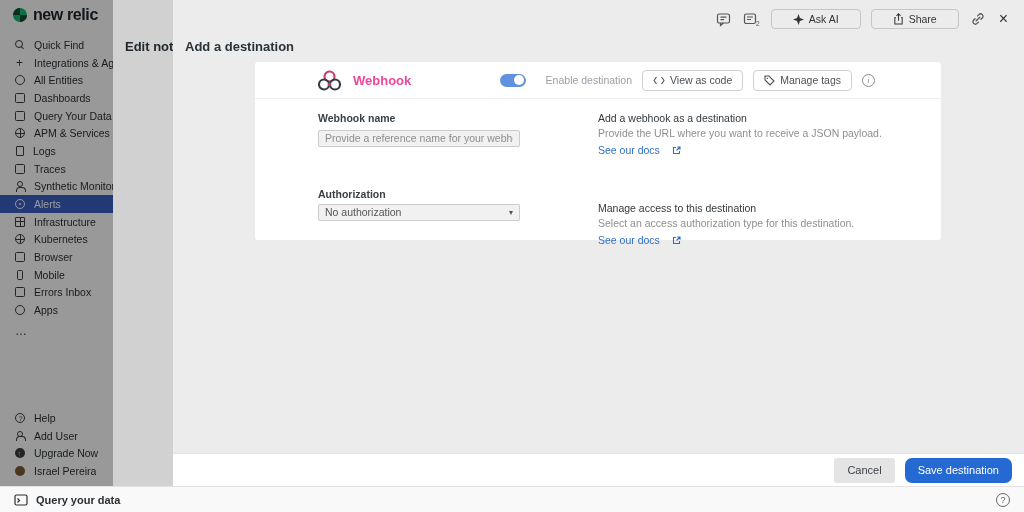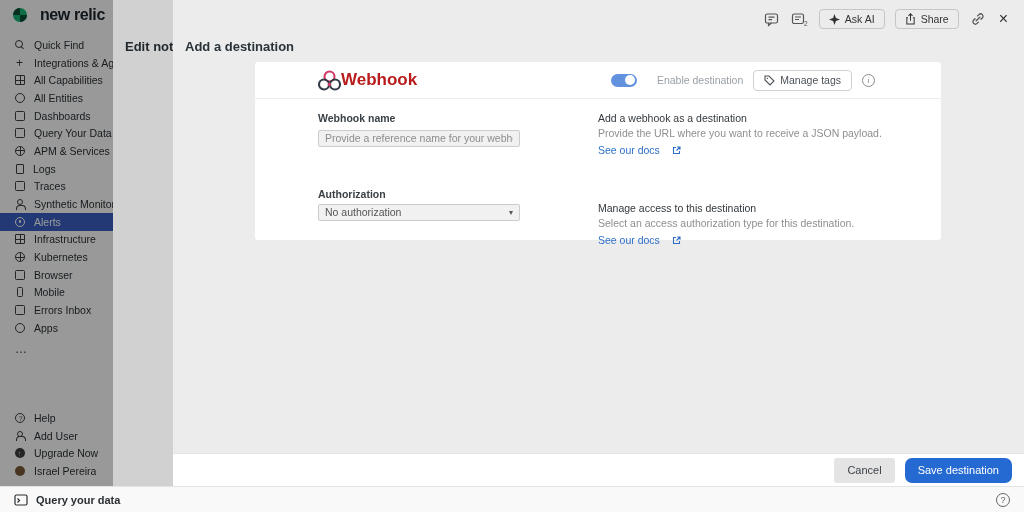--- a/index.html
+++ b/index.html
@@ -3,21 +3,21 @@
 <meta charset="utf-8">
 <style>
   * { margin:0; padding:0; box-sizing:border-box; }
   html,body { width:1024px; height:512px; }
   body { font-family:"Liberation Sans", sans-serif; background:#fff; overflow:hidden; }
   #app { position:relative; width:1024px; height:512px; overflow:hidden; background:#fff; }
 
   
   .base { position:absolute; inset:0 0 26px 0; z-index:1; }
   .topbar { position:absolute; top:0; left:0; right:0; height:30px; background:#fff; display:flex; align-items:center; padding-left:12px; }
-  .logo { display:flex; align-items:center; gap:12px; }
+  .logo { display:flex; align-items:center; gap:5px; }
   .logo-text { font-size:16px; font-weight:bold; color:#1d252c; letter-spacing:-0.4px; white-space:nowrap; }
   .sidebar { position:absolute; top:30px; left:0; width:190px; bottom:0; background:#fff; }
   .nav { position:absolute; top:6px; left:0; right:0; }
   .nav-item { height:17.7px; display:flex; align-items:center; gap:9px; padding-left:15px; font-size:10.5px; color:#2a3135; cursor:pointer; white-space:nowrap; }
   .nav-item.active { background:#3a60c4; color:#fff; }
   .nav-item.active .ic { border-color:#fff; }
   .nav-item.active .ic::before, .nav-item.active .ic::after { border-color:#fff; background:#fff; color:#fff; }
   .nav-more { height:16px; display:flex; align-items:center; padding-left:15px; color:#3f3f3f; font-size:12px; margin-top:4px; }
   .nav-footer { position:absolute; bottom:6px; left:0; right:0; }
 
@@ -53,27 +53,27 @@
   .back-panel { position:absolute; top:0; left:113px; right:0; bottom:26px; background:#fff; z-index:10; overflow:hidden; }
   .back-panel-title { position:absolute; top:39px; left:12px; font-size:13px; font-weight:bold; color:#293338; white-space:nowrap; }
   .back-dim { position:absolute; inset:0; background:rgba(0,0,0,0.18); }
 
   
   .panel { position:absolute; top:0; left:173px; right:0; bottom:26px; background:#ececec; z-index:20; }
   .panel-title { position:absolute; top:39px; left:12px; font-size:13px; font-weight:bold; color:#293338; }
 
   .toolbar { position:absolute; top:9px; right:14px; display:flex; align-items:center; gap:10px; }
   .tb-icon { width:18px; height:18px; display:flex; align-items:center; justify-content:center; cursor:pointer; color:#555; }
-  .tb-btn { display:flex; align-items:center; gap:5px; border:1px solid #c6c6c6; border-radius:4px; height:20px; padding:0 9px; font-size:10.5px; color:#333; cursor:pointer; background:transparent; }
+  .tb-btn { display:flex; align-items:center; gap:5px; border:1px solid #c6c6c6; border-radius:4px; height:20px; padding:0 21px; font-size:10.5px; color:#333; cursor:pointer; background:transparent; }
   .tb-close { font-size:16px; color:#333; line-height:16px; cursor:pointer; padding:0 2px; }
 
   
   .card { position:absolute; top:62px; left:82px; right:83px; height:178px; background:#fff; border-radius:3px; }
   .card-header { display:flex; align-items:center; height:37px; padding:0 66px 0 63px; border-bottom:1px solid #ededed; }
-  .card-title { font-size:17px; font-weight:bold; color:#b91c1c; margin-left:0; }
+  .card-title { font-size:13px; font-weight:bold; color:#ec4899; margin-left:12px; }
   .card-controls { margin-left:auto; display:flex; align-items:center; gap:10px; }
   .toggle-wrap { display:flex; gap:20px; }
   .toggle { width:26px; height:13px; border-radius:7px; background:#6292dd; position:relative; cursor:pointer; }
   .toggle-knob { position:absolute; right:1.5px; top:1.5px; width:10px; height:10px; background:#fff; border-radius:50%; }
   .toggle-label { font-size:10.5px; color:#9aa0a6; }
   .btn-outline { display:flex; align-items:center; gap:5px; border:1px solid #d0d0d0; border-radius:4px; height:21px; padding:0 10px; font-size:10.5px; color:#4c5258; background:#fff; cursor:pointer; }
   .info-icon { width:13px; height:13px; border:1.2px solid #8a8a8a; border-radius:50%; color:#8a8a8a; font-size:8.5px; display:flex; align-items:center; justify-content:center; font-style:italic; font-family:"Liberation Serif", serif; cursor:pointer; }
 
   .card-body { display:flex; padding:13px 30px 0 63px; }
   .col-left { width:202px; flex:0 0 auto; }
@@ -128,24 +128,20 @@
 
     <div class="sidebar">
       <div class="nav">
         <div class="nav-item">
           <span class="ic ic-search"></span>
           <span class="nav-label">Quick Find</span>
         </div>
         <div class="nav-item">
           <span class="ic ic-plus"></span>
           <span class="nav-label">Integrations &amp; Agents</span>
-        </div>
-        <div class="nav-item">
-          <span class="ic ic-grid"></span>
-          <span class="nav-label">All Capabilities</span>
         </div>
         <div class="nav-item">
           <span class="ic ic-circle"></span>
           <span class="nav-label">All Entities</span>
         </div>
         <div class="nav-item">
           <span class="ic ic-rect"></span>
           <span class="nav-label">Dashboards</span>
         </div>
         <div class="nav-item">
@@ -283,20 +279,28 @@
           </svg>
         </span>
         <span class="card-title">Webhook</span>
         <div class="card-controls">
           <div class="toggle-wrap">
             <span class="toggle">
                 <span class="toggle-knob"></span>
               </span>
             <span class="toggle-label">Enable destination</span>
           </div>
+          <span class="btn-outline">
+            <span>
+              <svg width="12" height="9" viewBox="0 0 12 9" fill="none" stroke="#4c5258" stroke-width="1.1">
+                  <path d="M3.5 1 L1 4.5 L3.5 8 M8.5 1 L11 4.5 L8.5 8"></path>
+                </svg>
+            </span>
+            <span>View as code</span>
+          </span>
           <span class="btn-outline">
             <span>
               <svg width="11" height="11" viewBox="0 0 11 11" fill="none" stroke="#4c5258" stroke-width="1.1">
                   <path d="M1 1 H5 L10 6 L6 10 L1 5 Z"></path>
                   <circle cx="3.4" cy="3.4" r="0.7" fill="#4c5258" stroke="none"></circle>
                 </svg>
             </span>
             <span>Manage tags</span>
           </span>
           <span class="info-icon">i</span>

